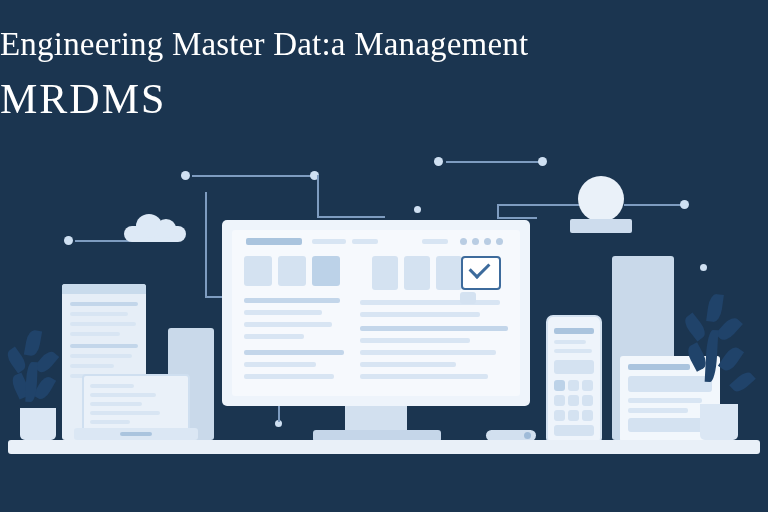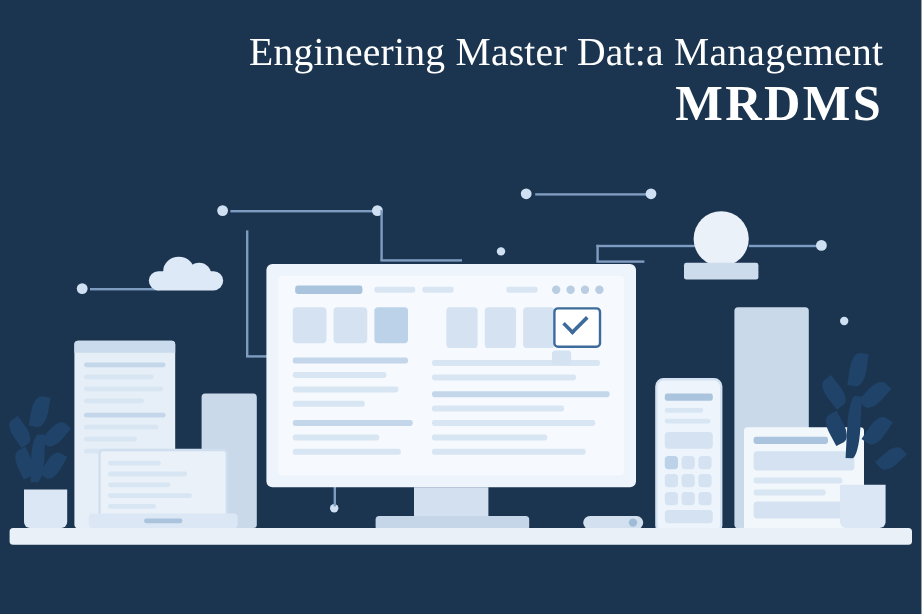--- a/index.html
+++ b/index.html
@@ -16,38 +16,38 @@
     height: 512px;
     background: #1b3550;
     overflow: hidden;
   }
   
   .title-wrap {
     position: absolute;
     left: 0;
     top: 26px;
     width: 736px;
-    text-align: right;
+    text-align: left;
     z-index: 40;
   }
   .title-main {
     color: #ffffff;
     font-family: "Liberation Serif", serif;
     font-size: 33px;
     letter-spacing: 0.2px;
     line-height: 1.1;
     white-space: nowrap;
   }
   .title-sub {
     color: #ffffff;
     font-family: "Liberation Serif", serif;
-    font-weight: bold;
+    font-weight: normal;
     font-size: 42px;
     letter-spacing: 2px;
-    margin-top: 4px;
+    margin-top: 16px;
     line-height: 1;
   }
   
   .scene {
     position: absolute;
     inset: 0;
   }
   .node-line {
     position: absolute;
     background: #7e9cc0;

